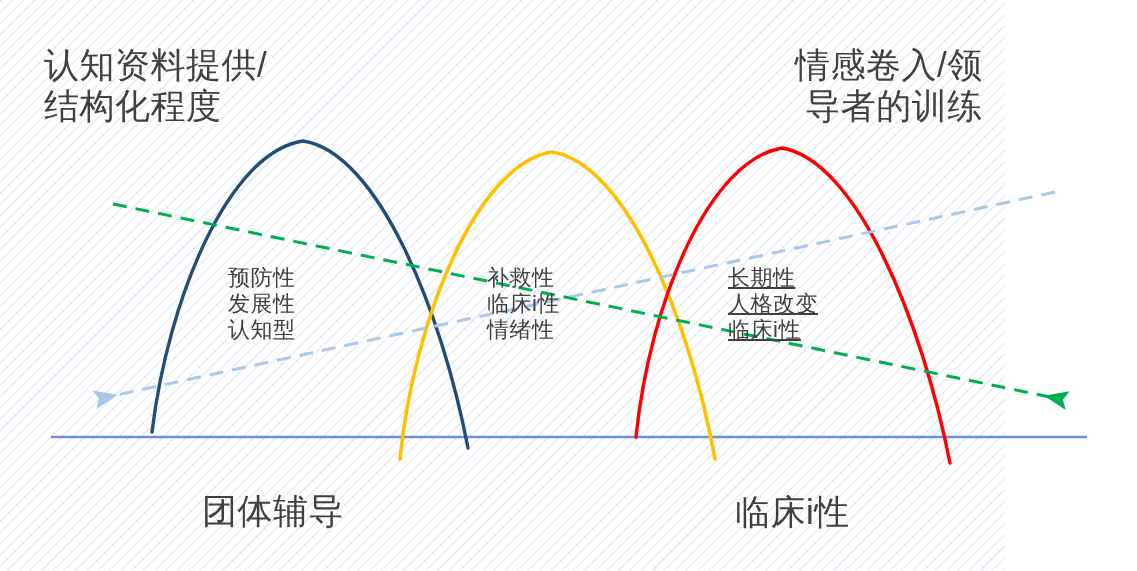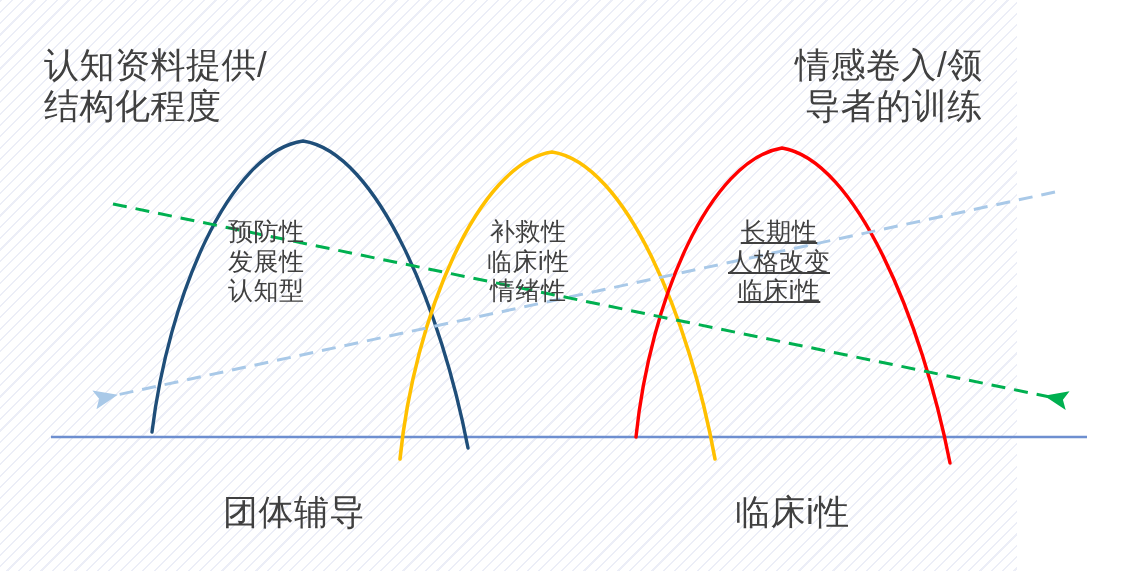--- a/index.html
+++ b/index.html
@@ -8,39 +8,38 @@
     width:1137px;height:571px;overflow:hidden;
     font-family:"Liberation Sans","DejaVu Sans",sans-serif;
     background:#ffffff;
   }
   #stage{
     position:relative;width:1005px;height:571px;
     background:
       repeating-linear-gradient(135deg,
         #eceef7 0px, #eceef7 1.5px,
         #ffffff 1.5px, #ffffff 8px);
-    padding-left: 12px;
   }
   #svg-layer{position:absolute;left:0;top:0;width:1137px;height:571px;}
   .txt{
     position:absolute;
     color:#404040;
     line-height:1.18;
     white-space:pre;
     letter-spacing:0.5px;
   }
   .axis-title{font-size:35px;}
   .axis-title.left{left:44px;top:44px;}
   .axis-title.right{left:795px;top:44px;text-align:right;}
-  .curve-label{font-size:25px;text-align:center;}
+  .curve-label{font-size:22px;text-align:left;margin-top:48px;}
   .curve-label.c1{left:228px;top:217px;}
   .curve-label.c2{left:487px;top:217px;}
   .curve-label.c3{left:728px;top:217px;text-decoration:underline;}
   .bottom-label{font-size:35px;}
-  .bottom-label.b1{left:223px;top:491px;}
+  .bottom-label.b1{left:202px;top:491px;font-family:Liberation Serif, serif;}
   .bottom-label.b2{left:470px;top:491px;}
   .bottom-label.b3{left:735px;top:491px;}
 </style>
 </head>
 <body>
 
 <div id="stage">
 
   <svg id="svg-layer" viewBox="0 0 1137 571">
     <defs>

